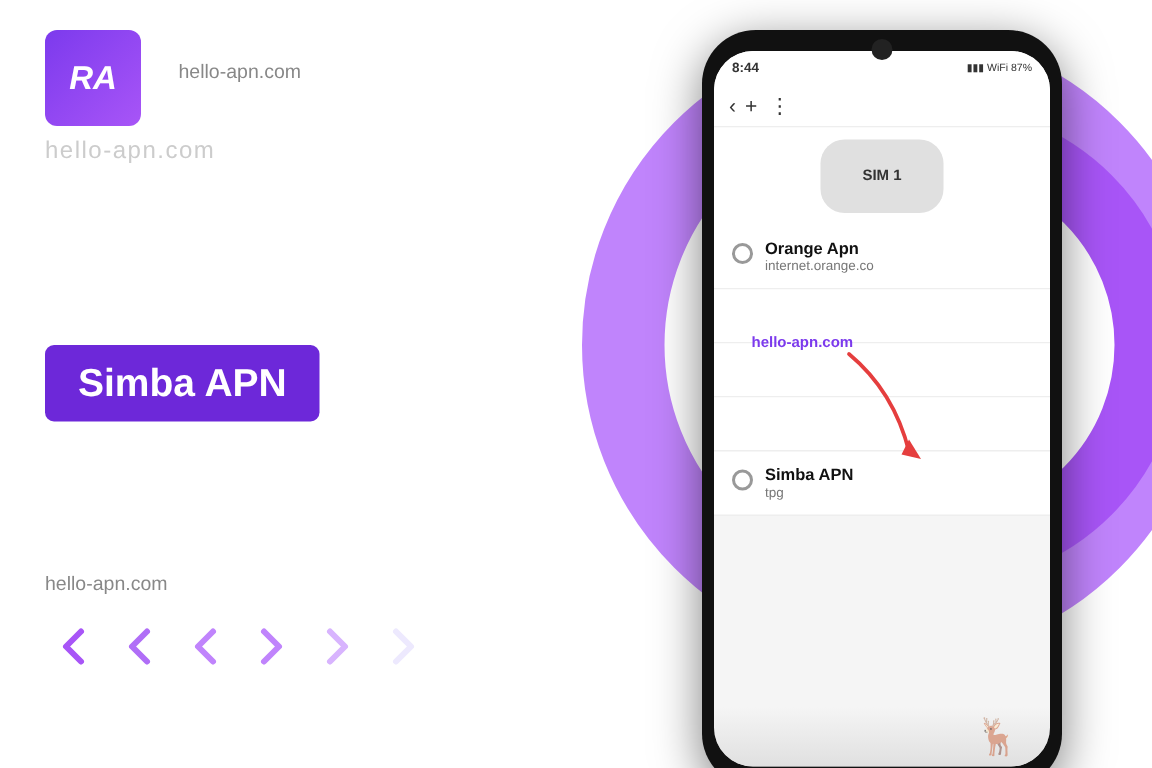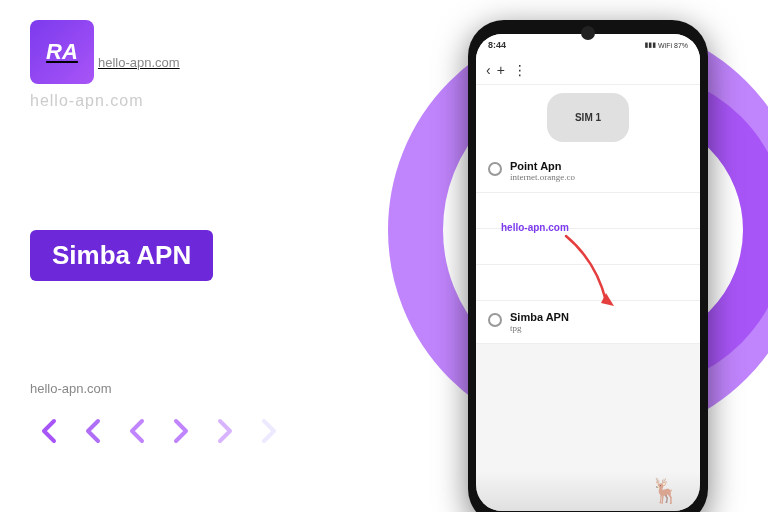--- a/index.html
+++ b/index.html
@@ -40,24 +40,23 @@
       left: 0;
       top: 0;
       width: 360px;
       height: 512px;
       z-index: 2;
       padding: 20px 30px;
     }
 
     .logo-area {
       display: flex;
-      align-items: center;
-      gap: 0;
+      align-items: flex-start;
+      gap: 21px;
       margin-bottom: 8px;
-      text-decoration: underline;
     }
 
     .logo-box {
       width: 64px;
       height: 64px;
       background: linear-gradient(135deg, #7c3aed, #a855f7);
       border-radius: 8px;
       display: flex;
       align-items: center;
       justify-content: center;
@@ -260,21 +259,20 @@
 
     .apn-name {
       font-size: 11px;
       font-weight: 600;
       color: #111;
     }
 
     .apn-url {
       font-size: 9px;
       color: #777;
-      font-family: Liberation Serif, serif;
     }
 
     
     .empty-row {
       height: 36px;
       border-bottom: 1px solid #eee;
       background: #fff;
     }
 
     
@@ -377,21 +375,21 @@
       </div>
 
       <div class="sim-tab-area">
         <div class="sim-tab">SIM 1</div>
       </div>
 
       <div class="apn-list">
         <div class="apn-item">
           <div class="apn-radio"></div>
           <div class="apn-info">
-            <span class="apn-name">Point Apn</span>
+            <span class="apn-name">Orange Apn</span>
             <span class="apn-url">internet.orange.co</span>
           </div>
         </div>
 
         <div class="empty-row"></div>
         <div class="empty-row"></div>
         <div class="empty-row"></div>
 
         <div style="position:relative;">
           <svg style="position:absolute;top:-90px;left:10px;width:160px;height:110px;z-index:10;pointer-events:none;" viewBox="0 0 160 110">

